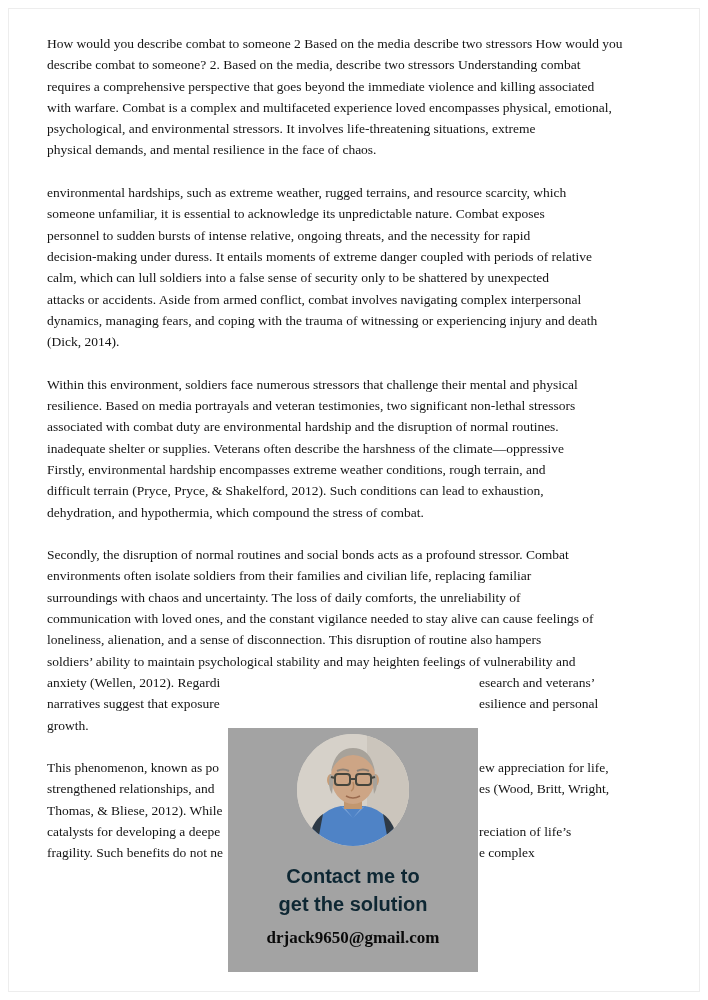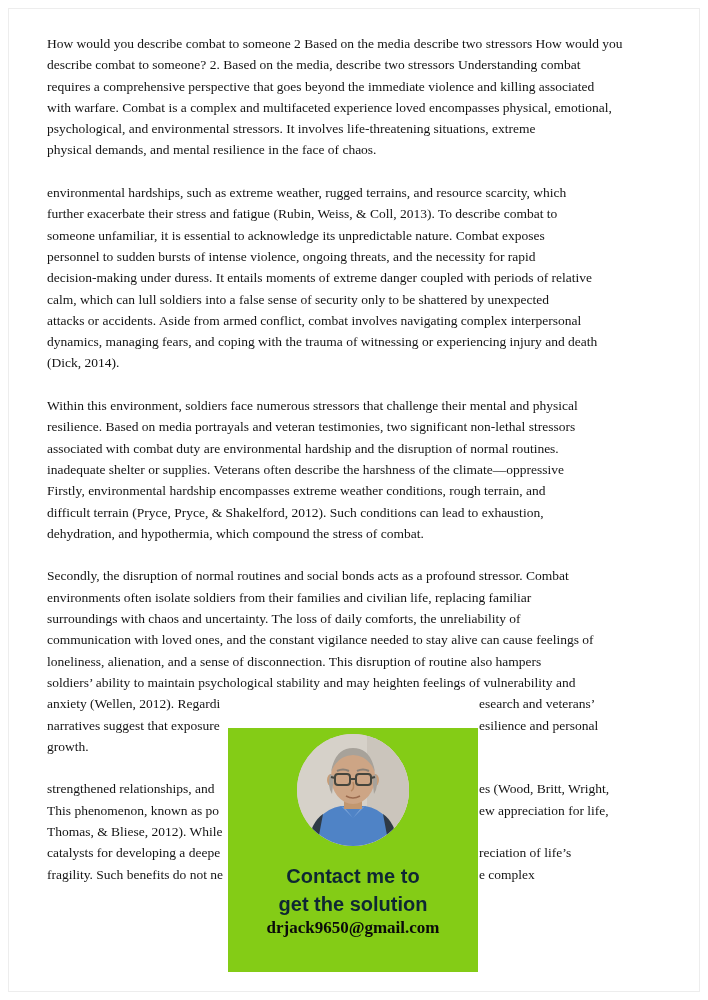--- a/index.html
+++ b/index.html
@@ -13,56 +13,55 @@
   .doc{
     position:absolute;left:47px;top:33px;width:616px;
     font-size:13.5px;line-height:21.3px;color:#141414;
   }
   .para{margin:0 0 21.3px 0;}
   .line{white-space:nowrap;position:relative;height:21.3px;}
   .frag-right{position:absolute;left:432px;top:0;}
   
   .promo{
     position:absolute;left:228px;top:728px;width:250px;height:244px;
-    background:#84cc16;z-index:5;
+    background:#a3a3a3;z-index:5;
     display:flex;flex-direction:column;align-items:center;
   }
   .photo{
     width:112px;height:112px;border-radius:50%;overflow:hidden;
     margin-top:6px;background:#d6d1c9;flex:0 0 auto;
   }
   .photo svg{display:block;width:112px;height:112px;}
   .promo-heading{
     font-family:"Liberation Sans", sans-serif;font-weight:bold;
     font-size:20px;line-height:28px;color:#0e2733;text-align:center;margin-top:16px;
   }
   .promo-email{
     font-family:"Liberation Serif", serif;font-weight:bold;
-    font-size:17px;color:#0a0a0a;text-align:center;
+    font-size:17px;color:#0a0a0a;margin-top:10px;text-align:center;
   }
 </style>
 </head>
 <body>
 
 <div class="page-frame"></div>
 
 <div class="doc">
     <div class="para">
       <div class="line">How would you describe combat to someone 2 Based on the media describe two stressors How would you</div>
       <div class="line">describe combat to someone? 2. Based on the media, describe two stressors Understanding combat</div>
       <div class="line">requires a comprehensive perspective that goes beyond the immediate violence and killing associated</div>
       <div class="line">with warfare. Combat is a complex and multifaceted experience loved encompasses physical, emotional,</div>
       <div class="line">psychological, and environmental stressors. It involves life-threatening situations, extreme</div>
       <div class="line">physical demands, and mental resilience in the face of chaos.</div>
     </div>
     <div class="para">
       <div class="line">environmental hardships, such as extreme weather, rugged terrains, and resource scarcity, which</div>
-      <div class="line">further exacerbate their stress and fatigue (Rubin, Weiss, &amp; Coll, 2013). To describe combat to</div>
       <div class="line">someone unfamiliar, it is essential to acknowledge its unpredictable nature. Combat exposes</div>
-      <div class="line">personnel to sudden bursts of intense violence, ongoing threats, and the necessity for rapid</div>
+      <div class="line">personnel to sudden bursts of intense relative, ongoing threats, and the necessity for rapid</div>
       <div class="line">decision-making under duress. It entails moments of extreme danger coupled with periods of relative</div>
       <div class="line">calm, which can lull soldiers into a false sense of security only to be shattered by unexpected</div>
       <div class="line">attacks or accidents. Aside from armed conflict, combat involves navigating complex interpersonal</div>
       <div class="line">dynamics, managing fears, and coping with the trauma of witnessing or experiencing injury and death</div>
       <div class="line">(Dick, 2014).</div>
     </div>
     <div class="para">
       <div class="line">Within this environment, soldiers face numerous stressors that challenge their mental and physical</div>
       <div class="line">resilience. Based on media portrayals and veteran testimonies, two significant non-lethal stressors</div>
       <div class="line">associated with combat duty are environmental hardship and the disruption of normal routines.</div>
@@ -76,22 +75,22 @@
       <div class="line">environments often isolate soldiers from their families and civilian life, replacing familiar</div>
       <div class="line">surroundings with chaos and uncertainty. The loss of daily comforts, the unreliability of</div>
       <div class="line">communication with loved ones, and the constant vigilance needed to stay alive can cause feelings of</div>
       <div class="line">loneliness, alienation, and a sense of disconnection. This disruption of routine also hampers</div>
       <div class="line">soldiers’ ability to maintain psychological stability and may heighten feelings of vulnerability and</div>
       <div class="line"><span class="frag-left">anxiety (Wellen, 2012). Regardi</span><span class="frag-right">esearch and veterans’</span></div>
       <div class="line"><span class="frag-left">narratives suggest that exposure</span><span class="frag-right">esilience and personal</span></div>
       <div class="line">growth.</div>
     </div>
     <div class="para">
+      <div class="line"><span class="frag-left">This phenomenon, known as po</span><span class="frag-right">ew appreciation for life,</span></div>
       <div class="line"><span class="frag-left">strengthened relationships, and</span><span class="frag-right">es (Wood, Britt, Wright,</span></div>
-      <div class="line"><span class="frag-left">This phenomenon, known as po</span><span class="frag-right">ew appreciation for life,</span></div>
       <div class="line"><span class="frag-left">Thomas, &amp; Bliese, 2012). While</span></div>
       <div class="line"><span class="frag-left">catalysts for developing a deepe</span><span class="frag-right">reciation of life’s</span></div>
       <div class="line"><span class="frag-left">fragility. Such benefits do not ne</span><span class="frag-right">e complex</span></div>
     </div>
   </div>
 
 <div class="promo">
   <div class="photo">
     <svg viewBox="0 0 112 112" xmlns="http://www.w3.org/2000/svg">
       <rect width="112" height="112" fill="#d6d1c9"></rect>

